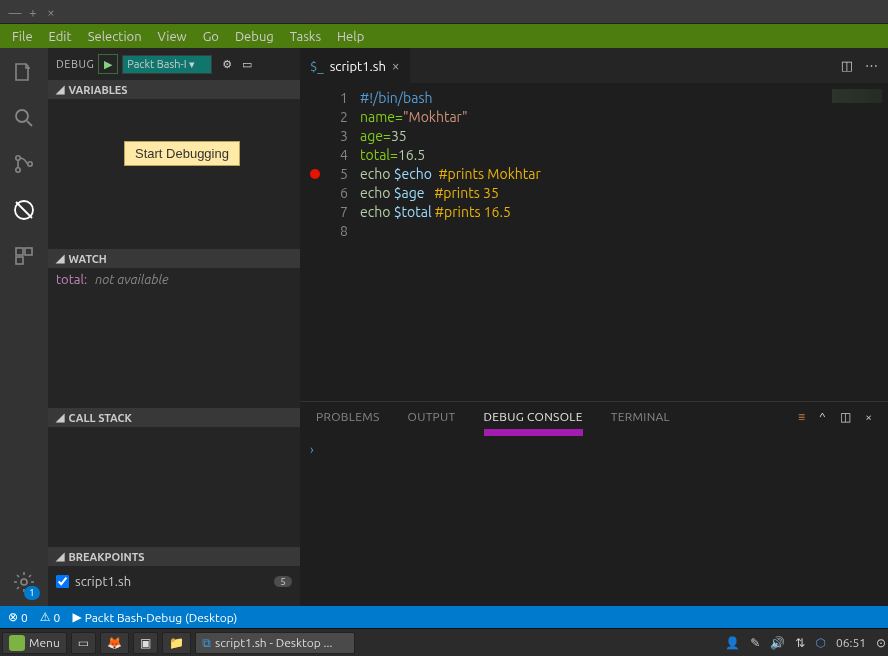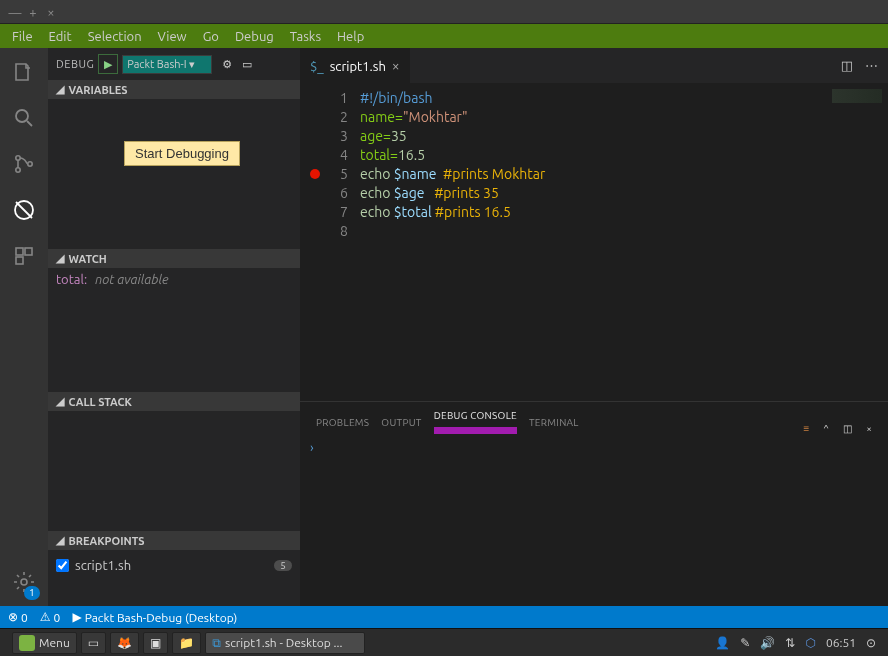--- a/index.html
+++ b/index.html
@@ -28,21 +28,21 @@
 
 .sidebar { width: 252px; background: #252526; display: flex; flex-direction: column; color: #ccc; font-size: 11px; }
 .sidebar .debug-header { display: flex; align-items: center; padding: 6px 8px; gap: 4px; }
 .sidebar .debug-header .label { color: #bbb; font-size: 11px; letter-spacing: 0.5px; }
 .sidebar .play-btn { width: 20px; height: 20px; border: 1px solid #3c6b3c; display: flex; align-items: center; justify-content: center; color: #89d185; }
 .sidebar .config-select { background: #0f766e; border: 1px solid #3c3c3c; color: #ccc; font-size: 11px; padding: 2px 4px; flex: 1; max-width: 90px; }
 .sidebar .hdr-icons { display: flex; gap: 10px; color: #ccc; margin-left: 6px; }
 .sidebar .panel-title { background: #383838; color: #ccc; font-size: 11px; font-weight: bold; padding: 3px 8px; display: flex; align-items: center; gap: 4px; }
 .sidebar .panel-body { flex: 0 0 auto; padding: 4px 8px; font-family: "Consolas", monospace; font-size: 13px; }
 .sidebar .panel-body.variables { height: 150px; position: relative; }
-.sidebar .panel-body.watch { height: 124px; }
+.sidebar .panel-body.watch { height: 140px; }
 .sidebar .panel-body.callstack { height: 120px; }
 .sidebar .panel-body.breakpoints { height: 30px; display: flex; align-items: center; gap: 6px; }
 .sidebar .bp-count { margin-left: auto; background: #4d4d4d; border-radius: 8px; padding: 0 6px; font-size: 10px; color: #ccc; }
 
 
 .tooltip { position: absolute; background: #ffe9a6; color: #333; border: 1px solid #b8a35c; padding: 4px 10px; font-size: 13px; font-family: sans-serif; z-index: 10; }
 
 
 .editor { flex: 1; display: flex; flex-direction: column; background: #1e1e1e; }
 .tabbar { height: 35px; background: #252526; display: flex; align-items: center; }
@@ -59,34 +59,34 @@
 .tok-comment { color: #eab308; }
 .tok-string { color: #ce9178; }
 .tok-cmd { color: #b5cea8; }
 .tok-var { color: #9cdcfe; }
 .tok-plain { color: #84cc16; }
 .tok-shebang { color: #569cd6; }
 .minimap { position: absolute; right: 6px; top: 6px; width: 50px; height: 14px; background: linear-gradient(90deg, #3a4a3a 0%, #2a3a2a 100%); opacity: 0.5; }
 
 
 .panel { height: 205px; background: #1e1e1e; border-top: 1px solid #333; display: flex; flex-direction: column; }
-.panel-tabs { display: flex; align-items: flex-end; padding: 8px 16px 0; gap: 12px; font-size: 10px; color: #888; }
+.panel-tabs { display: flex; align-items: flex-start; padding: 8px 16px 0; gap: 28px; font-size: 12px; color: #888; }
 .panel-tabs .ptab { padding-bottom: 6px; cursor: default; letter-spacing: 0.3px; }
 .panel-tabs .ptab.active { color: #e7e7e7; border-bottom: 7px solid #a21caf; }
 .panel-tabs .panel-actions { margin-left: auto; display: flex; gap: 14px; color: #ccc; }
 .panel-body-area { flex: 1; padding: 6px 10px; font-family: monospace; color: #ccc; }
 .panel-body-area .prompt { color: #569cd6; }
 
 
 .statusbar { height: 22px; background: #007acc; color: #fff; display: flex; align-items: center; font-size: 12px; padding: 0 8px; gap: 12px; }
 .statusbar .sb-item { display: flex; align-items: center; gap: 3px; }
 .statusbar .sb-right { margin-left: auto; display: flex; gap: 14px; }
 
 
-.taskbar { height: 28px; background: #2b2b2b; display: flex; align-items: center; padding: 0 12px; gap: 4px; font-size: 12px; color: #ddd; border-top: 1px solid #111; }
+.taskbar { height: 28px; background: #2b2b2b; display: flex; align-items: center; padding: 0 2px; gap: 4px; font-size: 12px; color: #ddd; border-top: 1px solid #111; }
 .taskbar .tb-btn { height: 22px; padding: 0 6px; display: flex; align-items: center; gap: 4px; background: #383838; border: 1px solid #222; border-radius: 2px; }
 .taskbar .tb-btn.menu { background: #3a3a3a; }
 .taskbar .tray { margin-left: auto; display: flex; align-items: center; gap: 10px; color: #ccc; }
 .mint-logo { width: 16px; height: 16px; background: #7cb342; border-radius: 3px; display: inline-block; }
 
 svg { fill: currentColor; }
 </style>
 </head>
 <body>
 
@@ -207,21 +207,21 @@
           <div class="breakpoint-dot" style="top: 86px;"></div>
           <div class="ln">6</div>
           <div class="ln">7</div>
           <div class="ln">8</div>
         </div>
       <div class="code-lines" id="codelines">
           <div class="line"><span class="tok-shebang">#!/bin/bash</span></div>
           <div class="line"><span class="tok-plain">name=</span><span class="tok-string">"Mokhtar"</span></div>
           <div class="line"><span class="tok-plain">age=</span><span class="tok-cmd">35</span></div>
           <div class="line"><span class="tok-plain">total=</span><span class="tok-cmd">16.5</span></div>
-          <div class="line"><span class="tok-cmd">echo</span><span class="tok-plain"> </span><span class="tok-var">$name</span><span class="tok-plain">  </span><span class="tok-comment">#prints Mokhtar</span></div>
+          <div class="line"><span class="tok-cmd">echo</span><span class="tok-plain"> </span><span class="tok-var">$echo</span><span class="tok-plain">  </span><span class="tok-comment">#prints Mokhtar</span></div>
           <div class="line"><span class="tok-cmd">echo</span><span class="tok-plain"> </span><span class="tok-var">$age</span><span class="tok-plain">   </span><span class="tok-comment">#prints 35</span></div>
           <div class="line"><span class="tok-cmd">echo</span><span class="tok-plain"> </span><span class="tok-var">$total</span><span class="tok-plain"> </span><span class="tok-comment">#prints 16.5</span></div>
           <div class="line"></div>
         </div>
       <div class="minimap"></div>
     </div>
 
     <div class="panel">
       <div class="panel-tabs" id="paneltabs">
         <div class="ptab">PROBLEMS</div>

